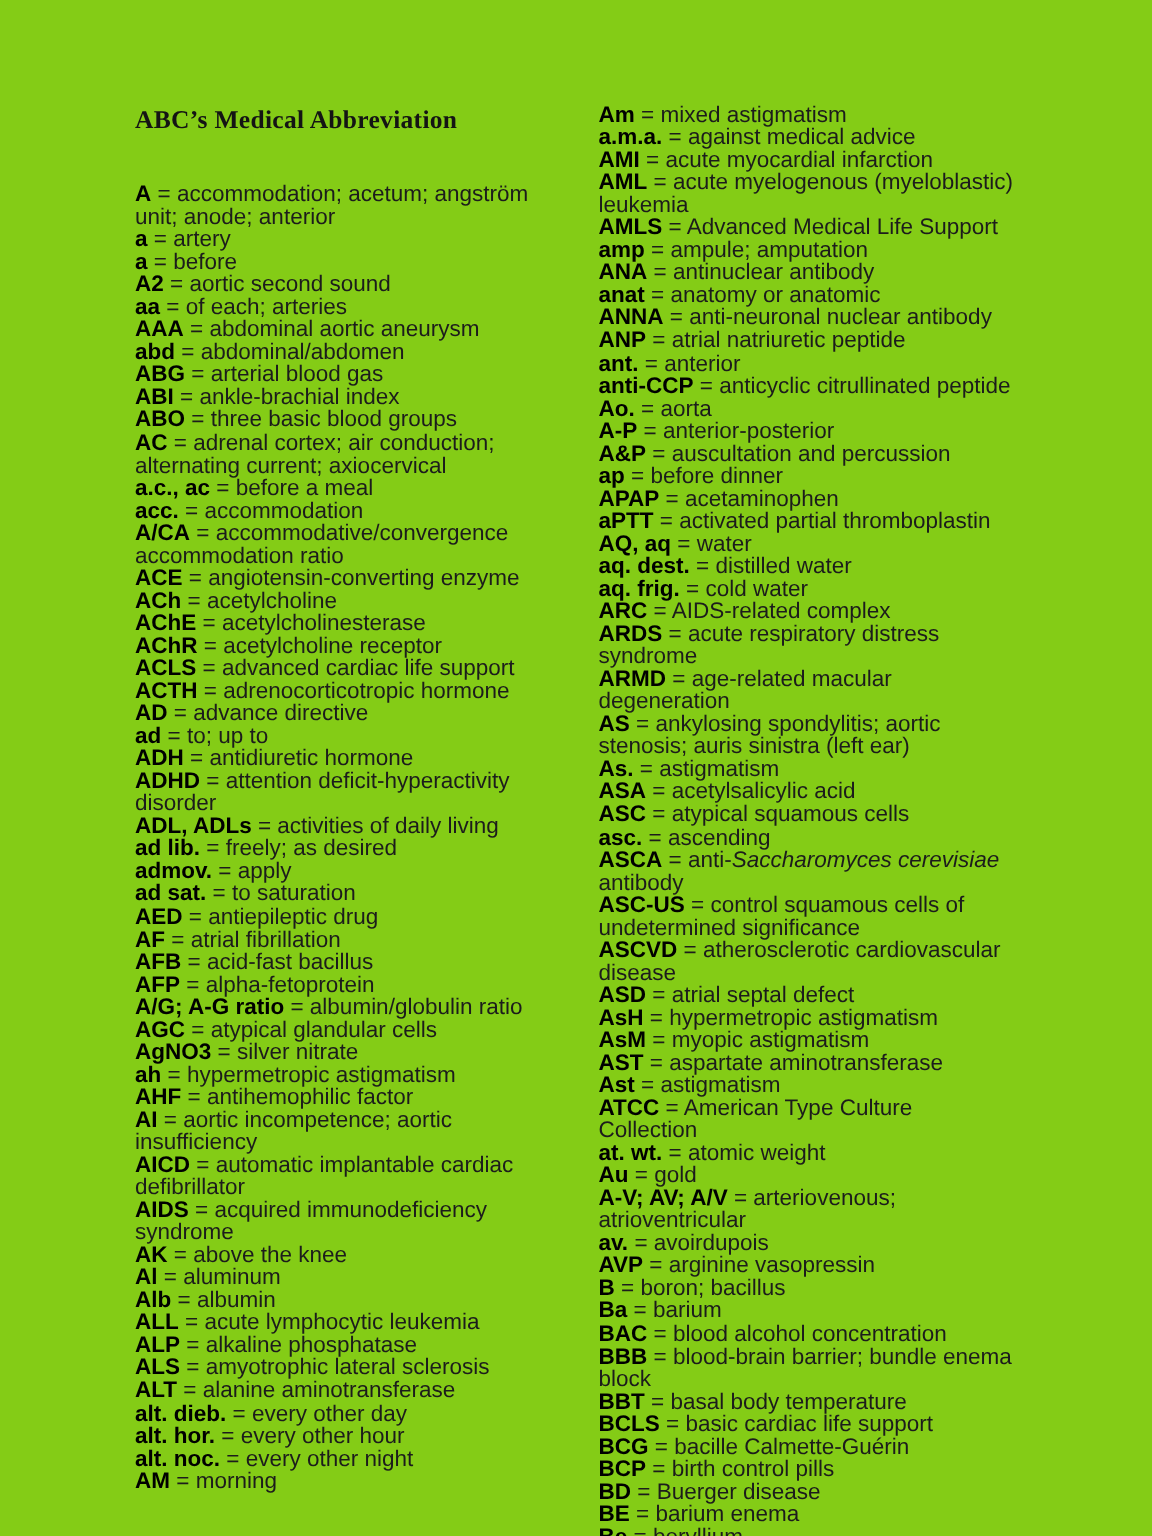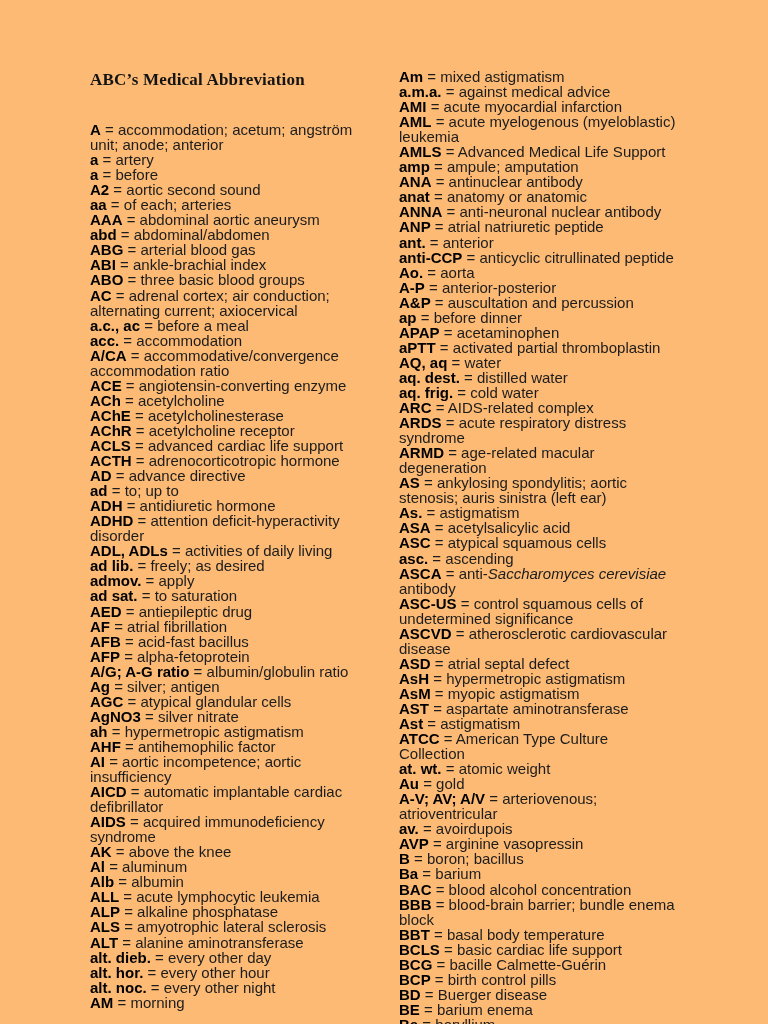--- a/index.html
+++ b/index.html
@@ -1,20 +1,20 @@
 <!DOCTYPE html>
 <html><head>
 <meta charset="utf-8">
 <style>
   html, body { margin: 0; padding: 0; }
   .page {
     position: relative;
     width: 768px;
     height: 1024px;
-    background: #fdba74;
+    background: #84cc16;
     overflow: hidden;
     font-family: "Liberation Sans", sans-serif;
     color: #1c1c1c;
   }
   .col { position: absolute; }
   .col-left  { left: 90px;  top: 70px; width: 263px; }
   .col-right { left: 399px; top: 69px; width: 277px; }
   .title {
     font-family: "Liberation Serif", serif;
     font-weight: 700;
@@ -63,21 +63,20 @@
         <div class="entry"><span class="abbr">ADHD</span><span> = </span><span><span>attention deficit-hyperactivity disorder</span></span></div>
         <div class="entry"><span class="abbr">ADL, ADLs</span><span> = </span><span><span>activities of daily living</span></span></div>
         <div class="entry"><span class="abbr">ad lib.</span><span> = </span><span><span>freely; as desired</span></span></div>
         <div class="entry"><span class="abbr">admov.</span><span> = </span><span><span>apply</span></span></div>
         <div class="entry"><span class="abbr">ad sat.</span><span> = </span><span><span>to saturation</span></span></div>
         <div class="entry"><span class="abbr">AED</span><span> = </span><span><span>antiepileptic drug</span></span></div>
         <div class="entry"><span class="abbr">AF</span><span> = </span><span><span>atrial fibrillation</span></span></div>
         <div class="entry"><span class="abbr">AFB</span><span> = </span><span><span>acid-fast bacillus</span></span></div>
         <div class="entry"><span class="abbr">AFP</span><span> = </span><span><span>alpha-fetoprotein</span></span></div>
         <div class="entry"><span class="abbr">A/G; A-G ratio</span><span> = </span><span><span>albumin/globulin ratio</span></span></div>
-        <div class="entry"><span class="abbr">Ag</span><span> = </span><span><span>silver; antigen</span></span></div>
         <div class="entry"><span class="abbr">AGC</span><span> = </span><span><span>atypical glandular cells</span></span></div>
         <div class="entry"><span class="abbr">AgNO3</span><span> = </span><span><span>silver nitrate</span></span></div>
         <div class="entry"><span class="abbr">ah</span><span> = </span><span><span>hypermetropic astigmatism</span></span></div>
         <div class="entry"><span class="abbr">AHF</span><span> = </span><span><span>antihemophilic factor</span></span></div>
         <div class="entry"><span class="abbr">AI</span><span> = </span><span><span>aortic incompetence; aortic insufficiency</span></span></div>
         <div class="entry"><span class="abbr">AICD</span><span> = </span><span><span>automatic implantable cardiac defibrillator</span></span></div>
         <div class="entry"><span class="abbr">AIDS</span><span> = </span><span><span>acquired immunodeficiency syndrome</span></span></div>
         <div class="entry"><span class="abbr">AK</span><span> = </span><span><span>above the knee</span></span></div>
         <div class="entry"><span class="abbr">Al</span><span> = </span><span><span>aluminum</span></span></div>
         <div class="entry"><span class="abbr">Alb</span><span> = </span><span><span>albumin</span></span></div>

